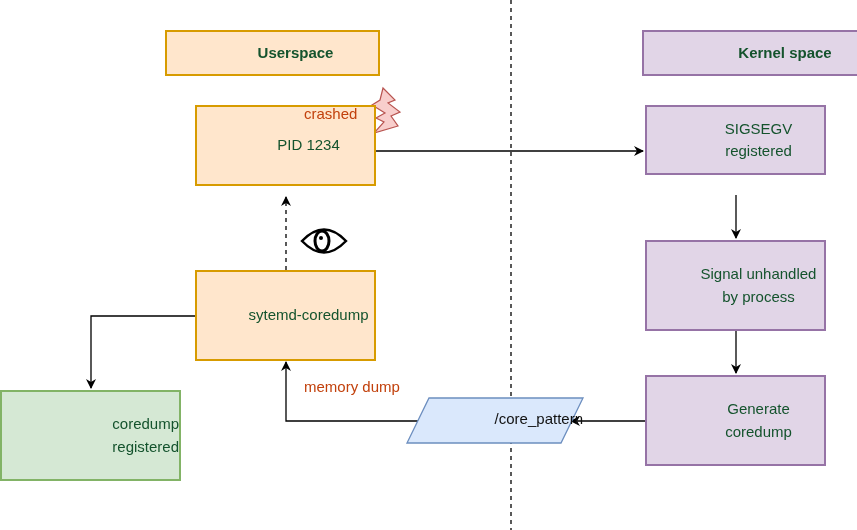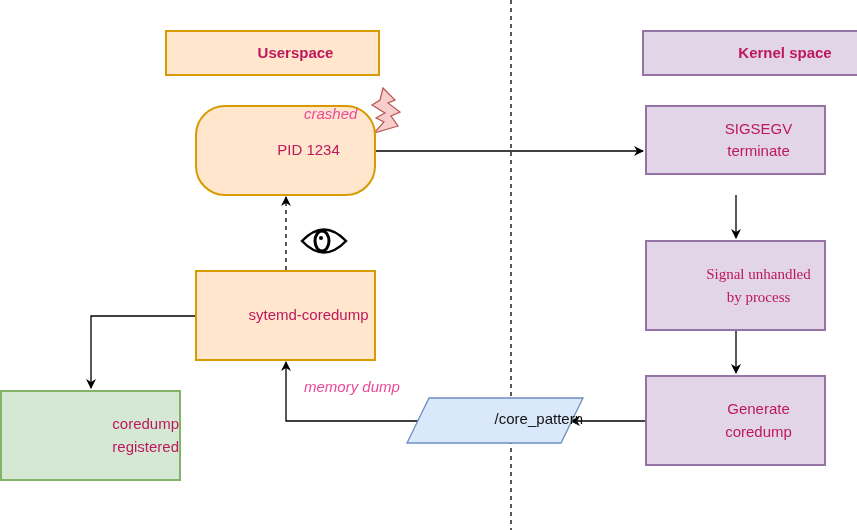--- a/index.html
+++ b/index.html
@@ -1,26 +1,26 @@
 <!DOCTYPE html>
 <html><head>
   <meta charset="utf-8">
   <style>
     html, body { margin: 0; padding: 0; background: #ffffff; }
     body { width: 857px; height: 530px; position: relative; overflow: hidden; font-family: "Liberation Sans", sans-serif; }
     svg#diagram { position: absolute; left: 0; top: 0; }
     .box {
       position: absolute; box-sizing: border-box; display: flex; align-items: center; justify-content: center;
-      text-align: center; font-size: 15px; color: #be185d; line-height: 1.5; padding-left: 46px;
+      text-align: center; font-size: 15px; color: #14532d; line-height: 1.5; padding-left: 46px;
     }
     .orange { background: #ffe6cc; border: 2px solid #d79b00; }
     .purple { background: #e1d5e7; border: 2px solid #9673a6; }
     .green { background: #d5e8d4; border: 2px solid #82b366; text-align: right; }
     .header { font-weight: bold; font-size: 15px; }
-    .label-italic { position: absolute; font-style: italic; font-size: 15px; color: #ec4899; white-space: nowrap; }
+    .label-italic { position: absolute; font-size: 15px; color: #c2410c; white-space: nowrap; }
     .parallelogram-text { position: absolute; font-size: 15px; color: #111; text-align: right; }
   </style>
 </head>
 <body>
 
 <svg id="diagram" width="857" height="530" viewBox="0 0 857 530">
   <defs>
     <marker id="arrow" markerWidth="10" markerHeight="10" refX="9" refY="5" orient="auto" markerUnits="userSpaceOnUse">
       <path d="M0,0 L10,5 L0,10 L3,5 Z" fill="#000"></path>
     </marker>
@@ -49,40 +49,40 @@
   <g>
     <path d="M302,241 Q324,218 346,241 Q324,264 302,241 Z" fill="none" stroke="#000" stroke-width="2.5"></path>
     <ellipse cx="322" cy="241" rx="7" ry="10" fill="#fff" stroke="#000" stroke-width="3"></ellipse>
     <circle cx="321" cy="238" r="2" fill="#000"></circle>
   </g>
 </svg>
 
 <div class="box orange header" style="left:165px; top:30px; width:215px; height:46px;">Userspace</div>
 <div class="box purple header" style="left:615px; top:30px; width:240px; height:46px;margin-left:27px;">Kernel space</div>
 
-<div class="box orange" style="left:195px; top:105px; width:181px; height:91px;border-radius:30px;">
+<div class="box orange" style="left:195px; top:105px; width:181px; height:81px;">
   <span>PID 1234</span>
 </div>
 <div class="label-italic" style="left:304px; top:105px;">crashed</div>
 
 <div class="box orange" style="left:195px; top:270px; width:181px; height:91px;text-align:right;">
   <span>sytemd-coredump</span>
 </div>
 
 <div class="box green" style="left:0px; top:390px; width:181px; height:91px;">
   <span>coredump registered</span>
 </div>
 
 <div class="label-italic" style="left:304px; top:378px;">memory dump</div>
 
 <div class="box purple" style="left:645px; top:105px; width:181px; height:70px; flex-direction:column;">
   <span>SIGSEGV</span>
-  <span>terminate</span>
+  <span>registered</span>
 </div>
-<div class="box purple" style="left:645px; top:240px; width:181px; height:91px; flex-direction:column;font-family:Liberation Serif, serif;">
+<div class="box purple" style="left:645px; top:240px; width:181px; height:91px; flex-direction:column;">
   <span>Signal unhandled</span>
   <span>by process</span>
 </div>
 <div class="box purple" style="left:645px; top:375px; width:181px; height:91px; flex-direction:row;">
   <span>Generate coredump</span>
 </div>
 
 <div class="parallelogram-text" style="left:407px; top:410px; width:176px;">/core_pattern</div>
 
 </body></html>

